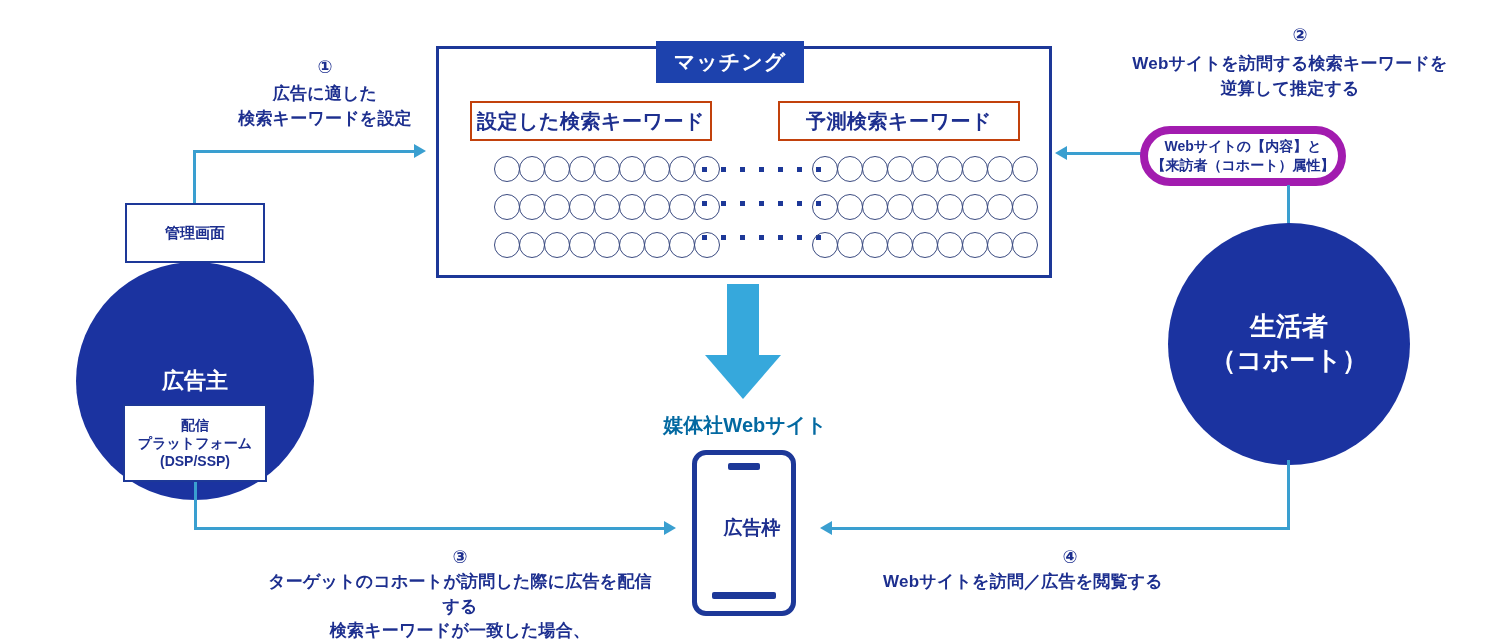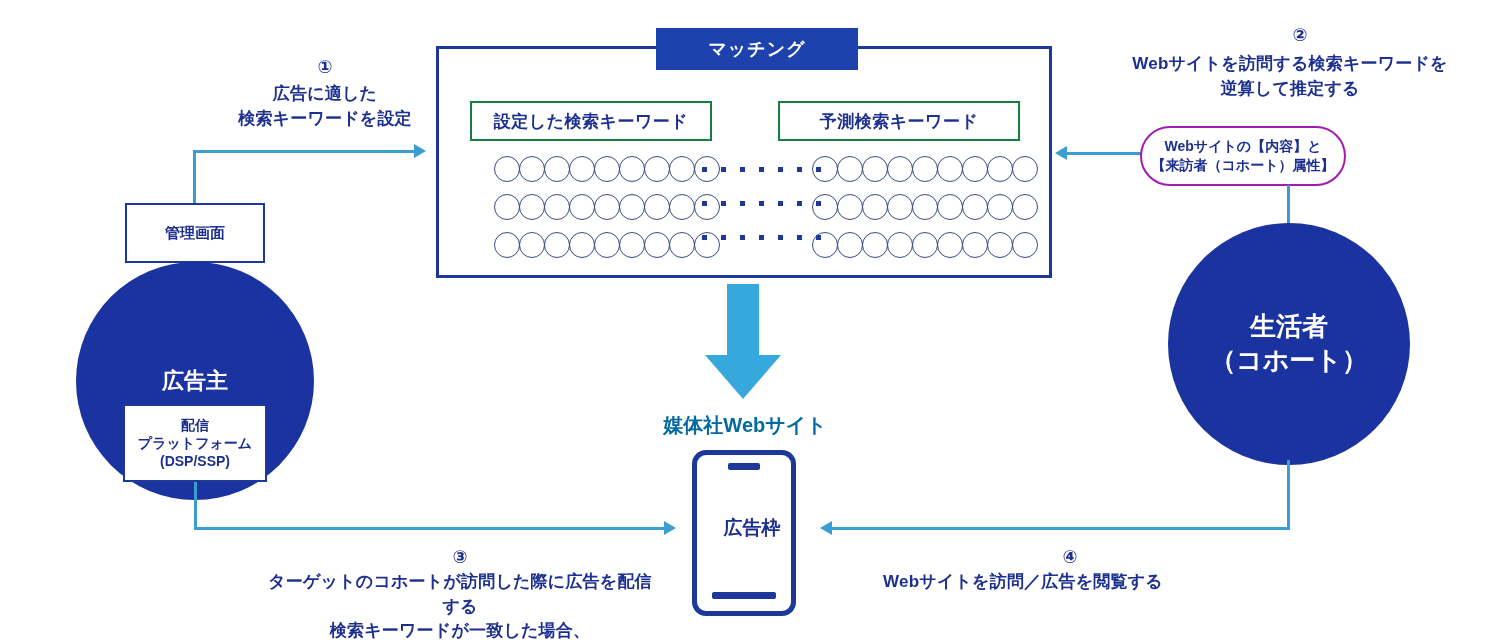--- a/index.html
+++ b/index.html
@@ -41,39 +41,39 @@
     left: 436px;
     top: 46px;
     width: 616px;
     height: 232px;
     border: 3px solid #1d3898;
     background: #ffffff;
     box-sizing: border-box;
   }
   #matching-title {
     left: 656px;
-    top: 28px;
-    width: 202px;
+    top: 41px;
+    width: 148px;
     height: 42px;
     background: #1d42ad;
     color: #ffffff;
     font-weight: bold;
-    font-size: 18px;
+    font-size: 21px;
     display: flex;
     align-items: center;
     justify-content: center;
     letter-spacing: 1px;
   }
   .kw-head {
     height: 40px;
-    border: 2px solid #15803d;
+    border: 2px solid #c2410c;
     background: #ffffff;
     color: #1d2f8f;
     font-weight: bold;
-    font-size: 17px;
+    font-size: 20px;
     display: flex;
     align-items: center;
     justify-content: center;
     box-sizing: border-box;
     letter-spacing: 0.5px;
   }
   #kw-head-left  { left: 470px; top: 101px; width: 242px; }
   #kw-head-right { left: 778px; top: 101px; width: 242px; }
 
   .circle-row { display: flex; gap: 0px; align-items: center; }
@@ -132,21 +132,21 @@
     font-size: 15px;
   }
   #dsp-box {
     left: 123px; top: 404px; width: 144px; height: 78px;
     font-size: 14px;
   }
 
   
   #attr-pill {
     left: 1140px; top: 126px; width: 206px; height: 60px;
-    border: 2px solid #a21caf;
+    border: 8px solid #a21caf;
     border-radius: 30px;
     background: #ffffff;
     color: #1d2f8f;
     font-weight: bold;
     font-size: 14px;
     display: flex;
     align-items: center;
     justify-content: center;
     text-align: center;
     line-height: 1.35;

